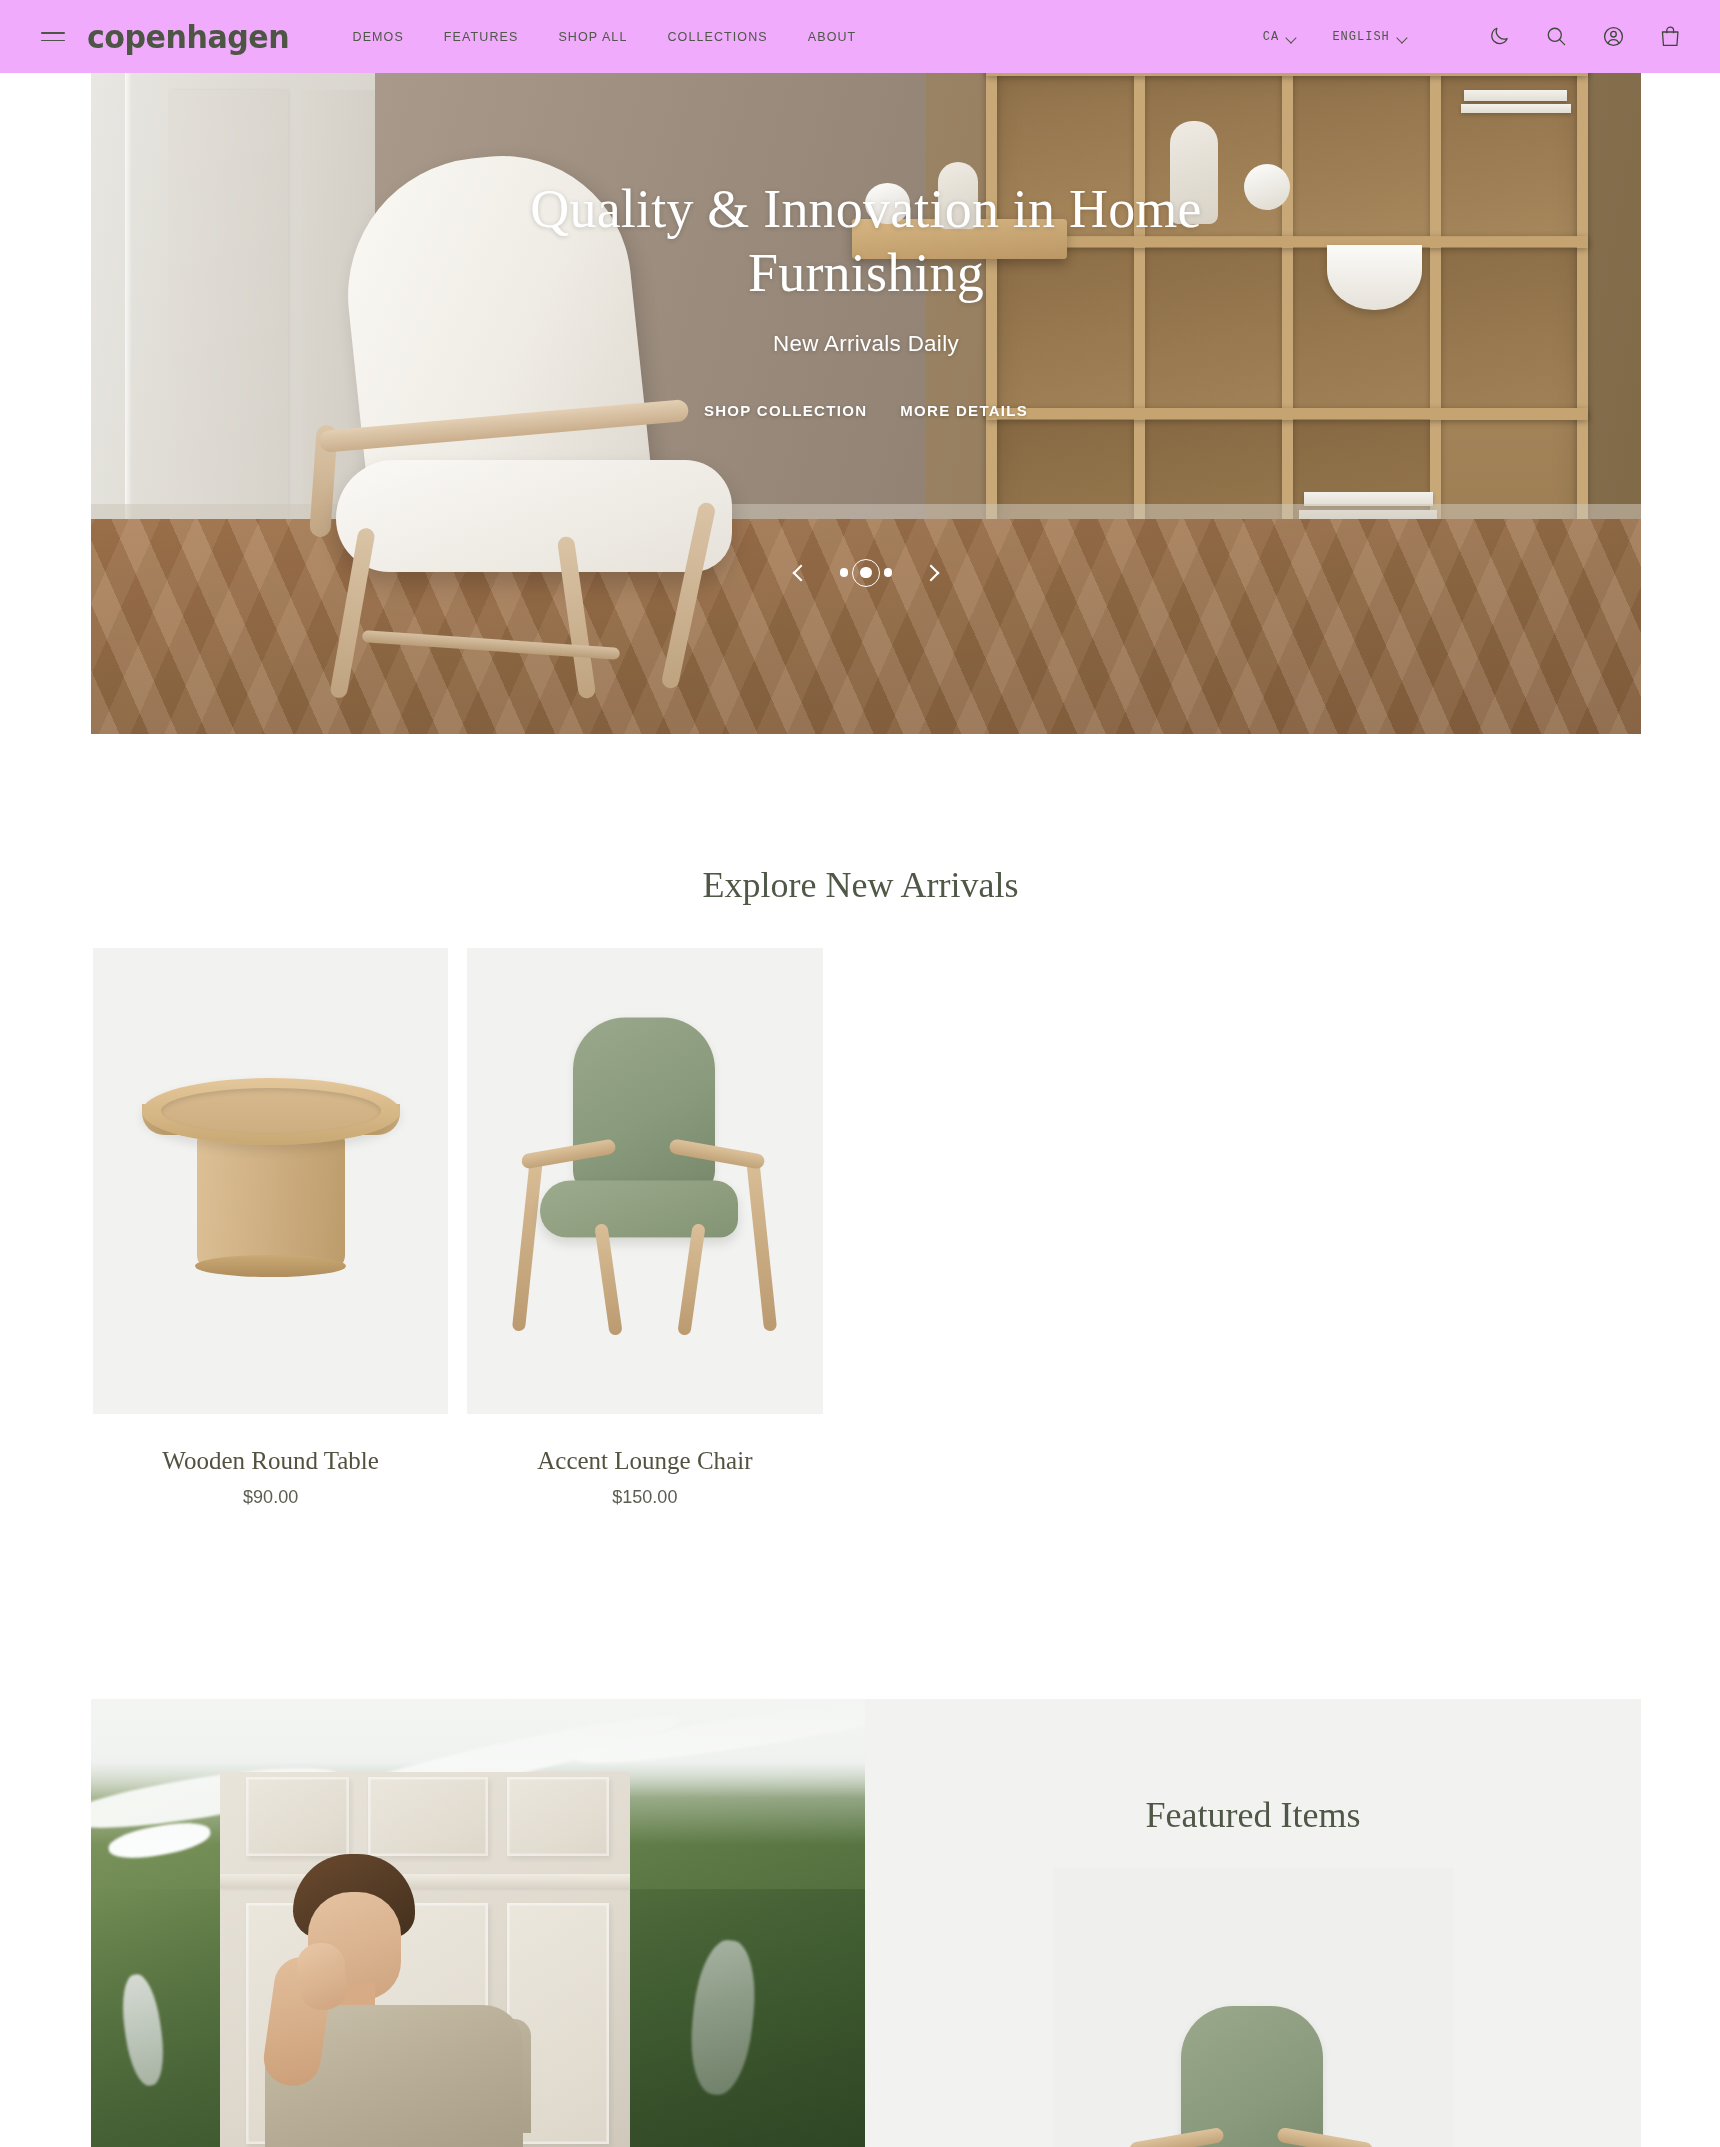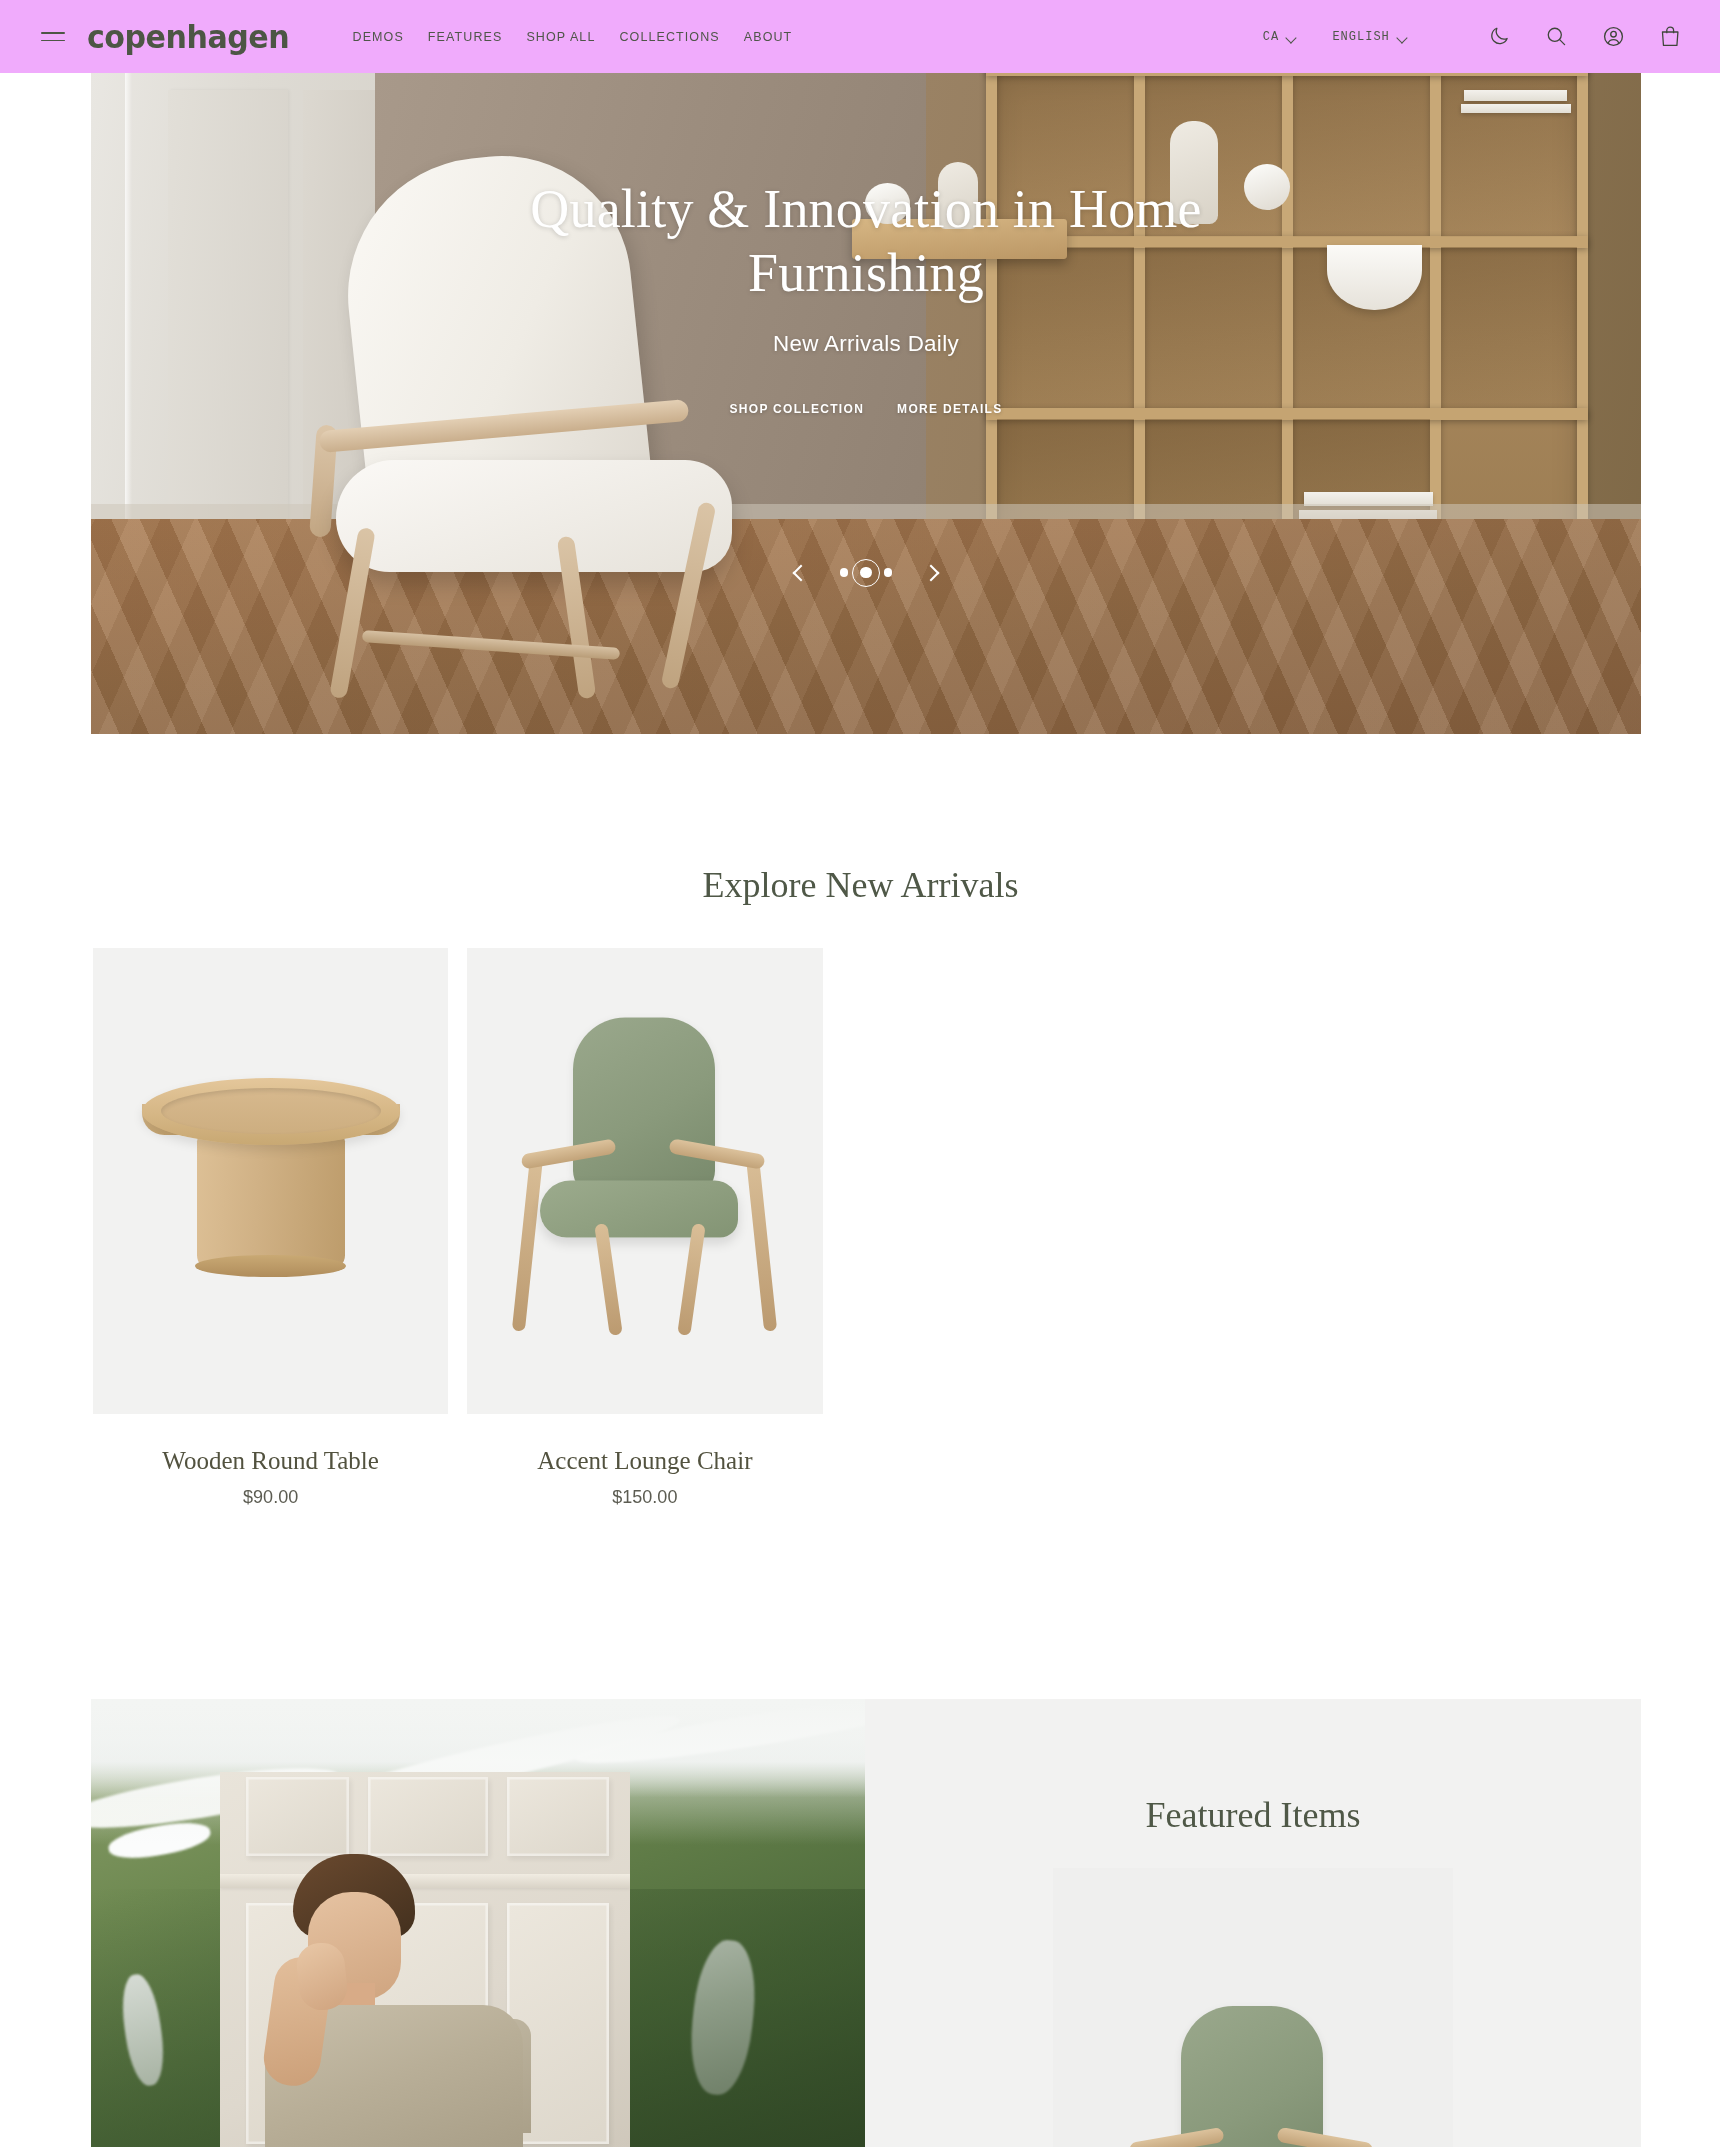--- a/index.html
+++ b/index.html
@@ -37,21 +37,21 @@
     font-size: 32px;
     letter-spacing: -0.5px;
     color: #4d5645;
     line-height: 1;
     transform: scaleX(0.94);
     transform-origin: left center;
     cursor: pointer;
     white-space: nowrap;
   }
 
-  .mainnav { display: flex; align-items: center; margin-left: 50px; gap: 24px; }
+  .mainnav { display: flex; align-items: center; margin-left: 50px; gap: 40px; }
   .mainnav a {
     font-size: 12.5px; letter-spacing: 1.1px; font-weight: 500;
     color: #4e5648; text-decoration: none; white-space: nowrap; cursor: pointer;
   }
 
   .header-right {
     margin-left: auto; margin-right: 38px;
     display: flex; align-items: center;
   }
   .selector {
@@ -169,21 +169,21 @@
     text-shadow: 0 0.9px 5.2px rgba(0,0,0,.18);
   }
   .hero-sub {
     margin-top: 26px;
     font-size: 22.4px;
     color:#ffffff; font-weight:400; letter-spacing:0.3px;
     text-shadow: 0 0.9px 4.3px rgba(0,0,0,.2);
   }
   .hero-actions{ margin-top: 45px; display:flex; gap: 33px; }
   .hero-actions a{
-    font-size: 12px; letter-spacing: 1.3px; font-weight:600;
+    font-size: 15px; letter-spacing: 1.3px; font-weight:600;
     color:#fff; text-decoration:none; cursor:pointer; white-space:nowrap;
     text-shadow: 0 0.9px 3.4px rgba(0,0,0,.25);
   }
   .carousel-ctrls{
     position:absolute; left:0; right:0; top:485px;
     display:flex; align-items:center; justify-content:center; gap: 24px;
   }
   .car-arrow{ width:29px; height:29px; display:flex; align-items:center; justify-content:center; cursor:pointer;}
   .car-arrow i{ display:block; width:12px; height:12px; border-top:2.2px solid #fff; border-right:2.2px solid #fff;}
   .car-arrow.prev i{ transform: rotate(-135deg); }

